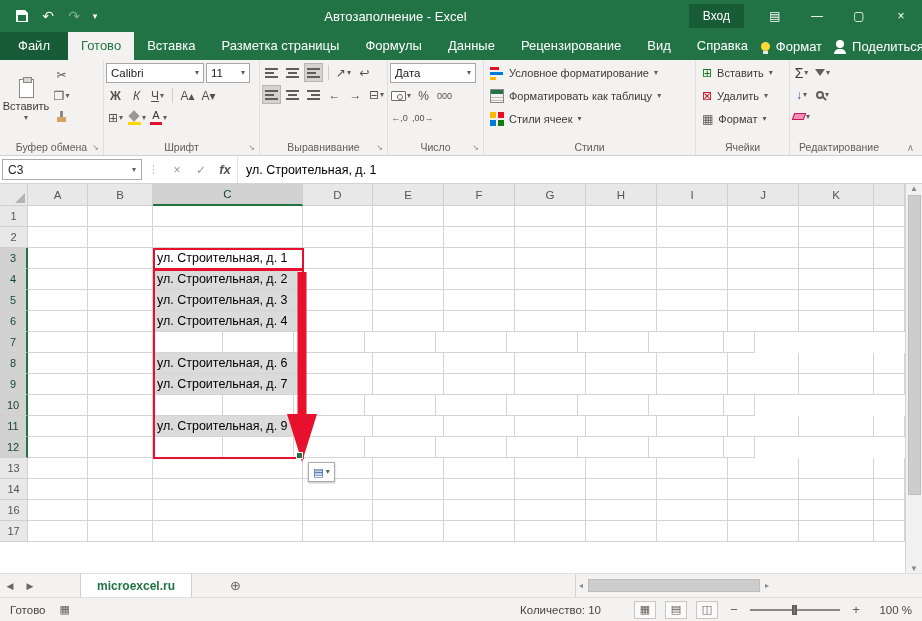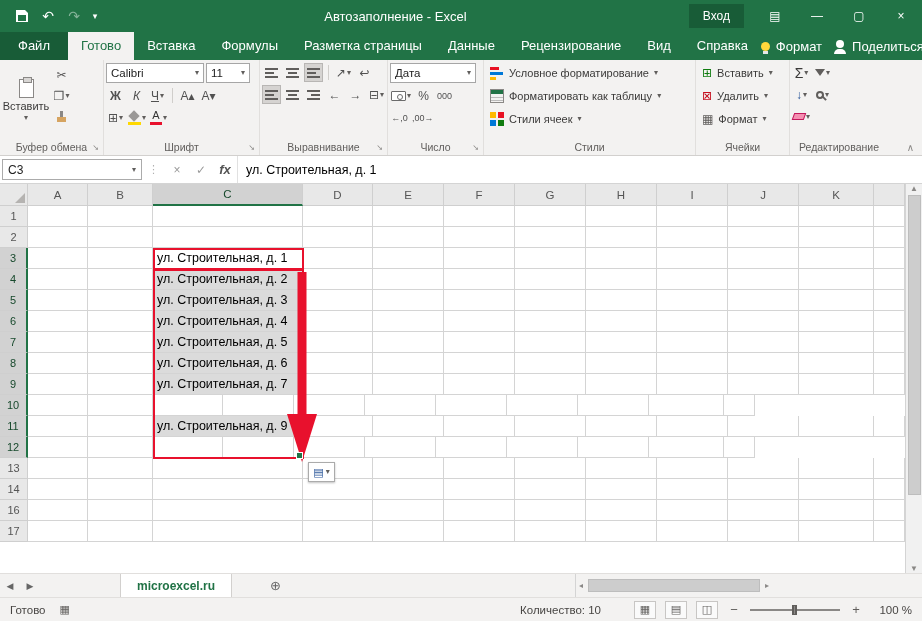--- a/index.html
+++ b/index.html
@@ -138,21 +138,21 @@
   .arrow-svg{position:absolute;left:270px;top:88px;width:64px;height:194px;pointer-events:none;}
   .autofill-btn{position:absolute;left:308px;top:278px;width:27px;height:20px;background:#fff;border:1px solid #ababab;box-shadow:0 1px 2px rgba(0,0,0,.25);display:flex;align-items:center;justify-content:center;gap:2px;font-size:10px;}
   .autofill-btn .g{color:#2b579a;font-size:11px;line-height:1;}
   .vscroll{position:absolute;right:0;top:0;bottom:0;width:17px;background:#f1f1f1;border-left:1px solid var(--line);display:flex;flex-direction:column;align-items:center;font-size:8px;color:#8a8886;}
   .vs-thumb{width:13px;height:300px;background:#cdcdcd;border:1px solid #bdbdbd;margin-top:2px;}
   .vs-down{margin-top:auto;}
 
   
   .sheetbar{height:24px;background:var(--ribbon-bg);display:flex;align-items:center;flex:0 0 auto;position:relative;border-top:1px solid #e1dfdd;}
   .nav{width:20px;text-align:center;color:#666;font-size:9px;}
-  .sheettab{margin-left:80px;height:100%;background:#fff;color:var(--green);font-weight:bold;font-size:12px;padding:0 16px;display:flex;align-items:center;border-left:1px solid #d2d0ce;border-right:1px solid #d2d0ce;}
+  .sheettab{margin-left:40px;height:100%;background:#fff;color:var(--green);font-weight:bold;font-size:12px;padding:0 16px;display:flex;align-items:center;border-left:1px solid #d2d0ce;border-right:1px solid #d2d0ce;}
   .addsheet{margin-left:38px;color:#666;font-size:13px;}
   .hscroll{position:absolute;right:17px;top:0;bottom:0;width:330px;background:var(--ribbon-bg);border-left:1px solid var(--line);display:flex;align-items:center;font-size:8px;color:#8a8886;padding:0 3px;}
   .hs-thumb{width:172px;height:13px;background:#cdcdcd;border:1px solid #bdbdbd;margin:0 5px;}
 
   
   .statusbar{height:24px;background:var(--ribbon-bg);border-top:1px solid #e1dfdd;display:flex;align-items:center;padding:0 10px;font-size:11.5px;color:#484644;flex:0 0 auto;}
   .sb-macro{margin-left:14px;font-size:11px;color:#605e5c;}
   .sb-right{margin-left:auto;display:flex;align-items:center;gap:9px;}
   .sb-count{margin-right:24px;}
   .view-ic{width:22px;height:18px;display:inline-flex;align-items:center;justify-content:center;font-size:11px;color:#605e5c;border:1px solid #c8c6c4;background:#fafafa;}
@@ -184,22 +184,22 @@
       <span class="winctl">▢</span>
       <span class="winctl">×</span>
     </div>
   </div>
 
   <div class="tabrow">
     <div class="rtab file">Файл</div>
     <div class="rtab-list">
         <div class="rtab active">Готово</div>
         <div class="rtab">Вставка</div>
+        <div class="rtab">Разметка страницы</div>
         <div class="rtab">Формулы</div>
-        <div class="rtab">Разметка страницы</div>
         <div class="rtab">Данные</div>
         <div class="rtab">Рецензирование</div>
         <div class="rtab">Вид</div>
         <div class="rtab">Справка</div>
       </div>
     <div class="tab-right">
       <i class="ic-bulb"></i>
       <span>Формат</span>
       <i class="ic-person"></i>
       <span>Поделиться</span>
@@ -545,21 +545,20 @@
           <div class="cell" style="width: 71px;"></div>
           <div class="cell" style="width: 71px;"></div>
           <div class="cell" style="width: 71px;"></div>
           <div class="cell" style="width: 75px;"></div>
           <div class="cell" style="width: 31px;"></div>
         </div>
         <div class="grid-row">
           <div class="row-hdr sel-hdr-row">7</div>
           <div class="cell" style="width: 60px;"></div>
           <div class="cell" style="width: 65px;"></div>
-          <div class="cell sel-cell" style="width: 150px;">ул. Строительная, д. 5</div>
           <div class="cell" style="width: 70px;"></div>
           <div class="cell" style="width: 71px;"></div>
           <div class="cell" style="width: 71px;"></div>
           <div class="cell" style="width: 71px;"></div>
           <div class="cell" style="width: 71px;"></div>
           <div class="cell" style="width: 71px;"></div>
           <div class="cell" style="width: 71px;"></div>
           <div class="cell" style="width: 75px;"></div>
           <div class="cell" style="width: 31px;"></div>
         </div>

